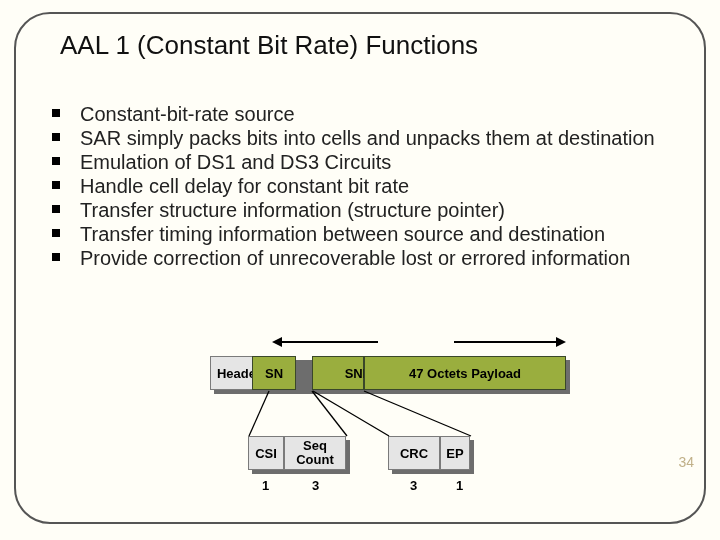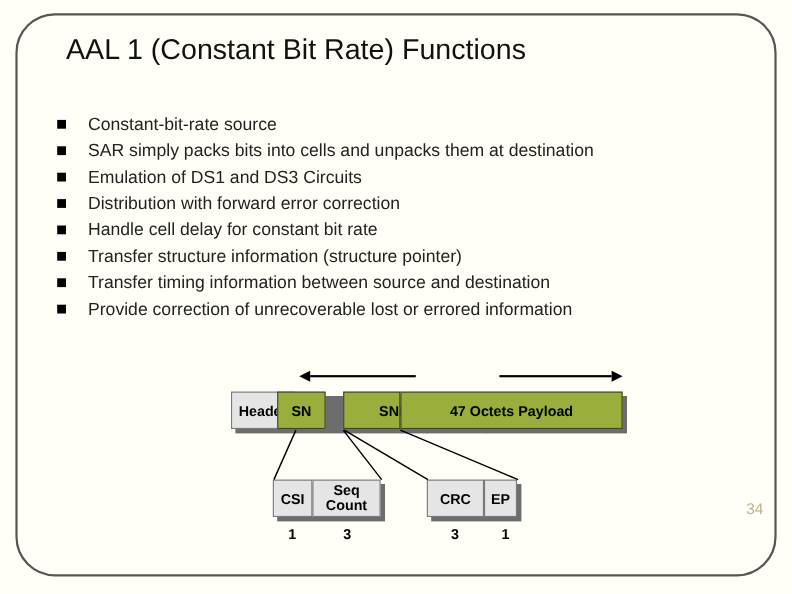--- a/index.html
+++ b/index.html
@@ -25,21 +25,21 @@
     color: #111;
   }
   .bullets {
     position: absolute;
     left: 52px; top: 102px;
     width: 610px;
   }
   .bullets li {
     list-style: none;
     position: relative;
-    font-size: 16px;
+    font-size: 20px;
     line-height: 24px;
     color: #222;
     padding-left: 28px;
   }
   .bullets li::before {
     content: "";
     position: absolute;
     left: 0; top: 7px;
     width: 8px; height: 8px;
     background: #000;
@@ -120,21 +120,20 @@
 <body>
 
 <div class="frame"></div>
 
 <div class="title">AAL 1 (Constant Bit Rate) Functions</div>
 
 <ul class="bullets">
   <li>Constant-bit-rate source</li>
   <li>SAR simply packs bits into cells and unpacks them at destination</li>
   <li>Emulation of DS1 and DS3 Circuits</li>
-  <li>Distribution with forward error correction</li>
   <li>Handle cell delay for constant bit rate</li>
   <li>Transfer structure information (structure pointer)</li>
   <li>Transfer timing information between source and destination</li>
   <li>Provide correction of unrecoverable lost or errored information</li>
 </ul>
 
 <div class="pagenum">34</div>
 
 <div class="diagram">
 

